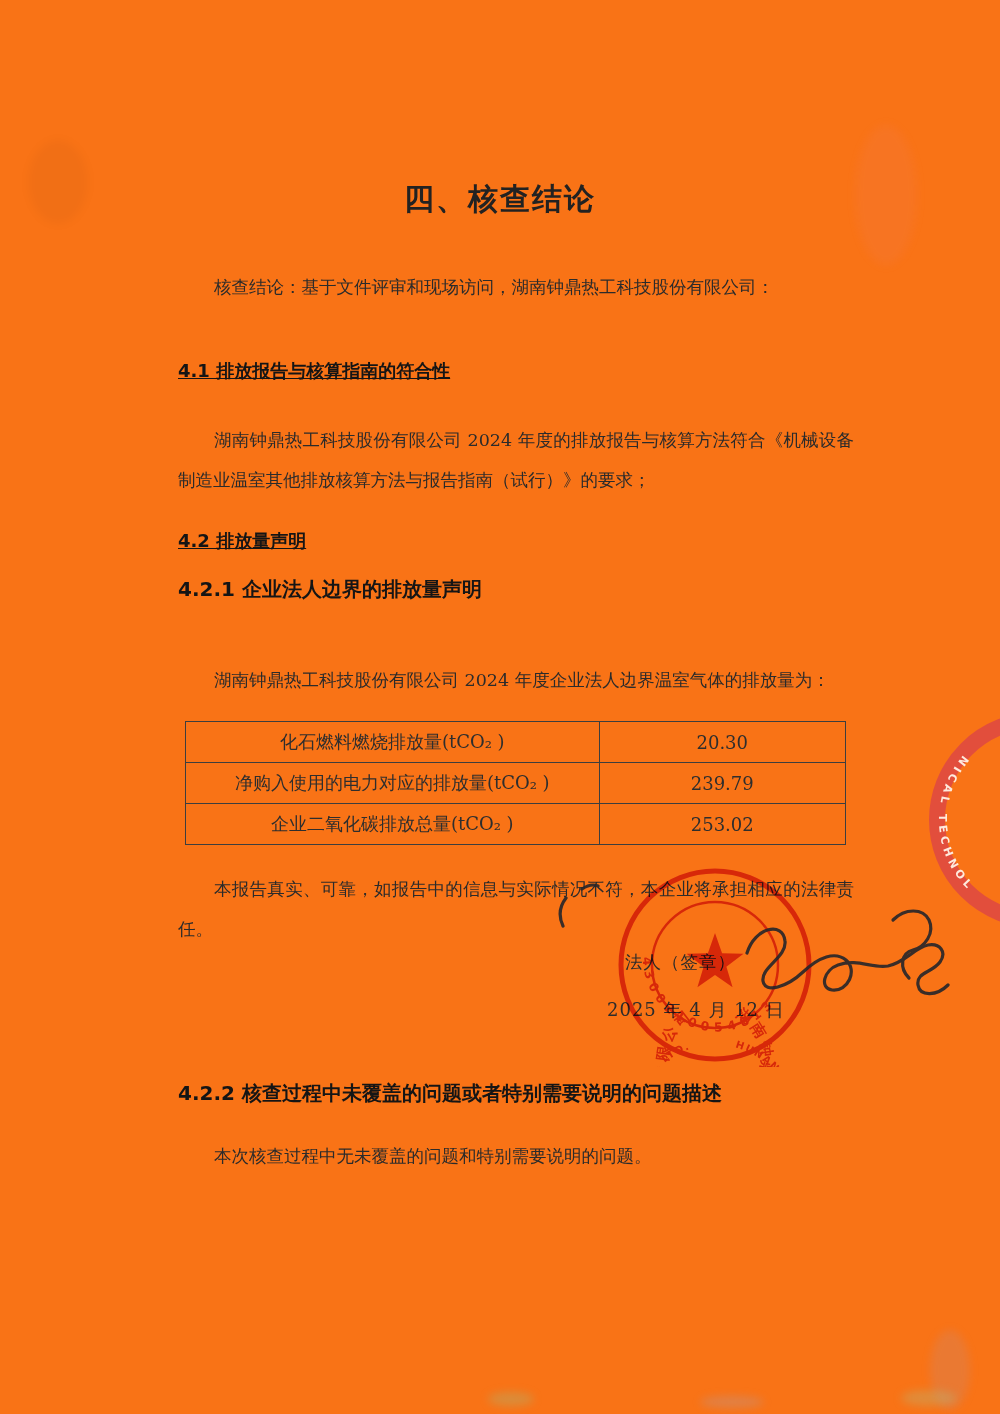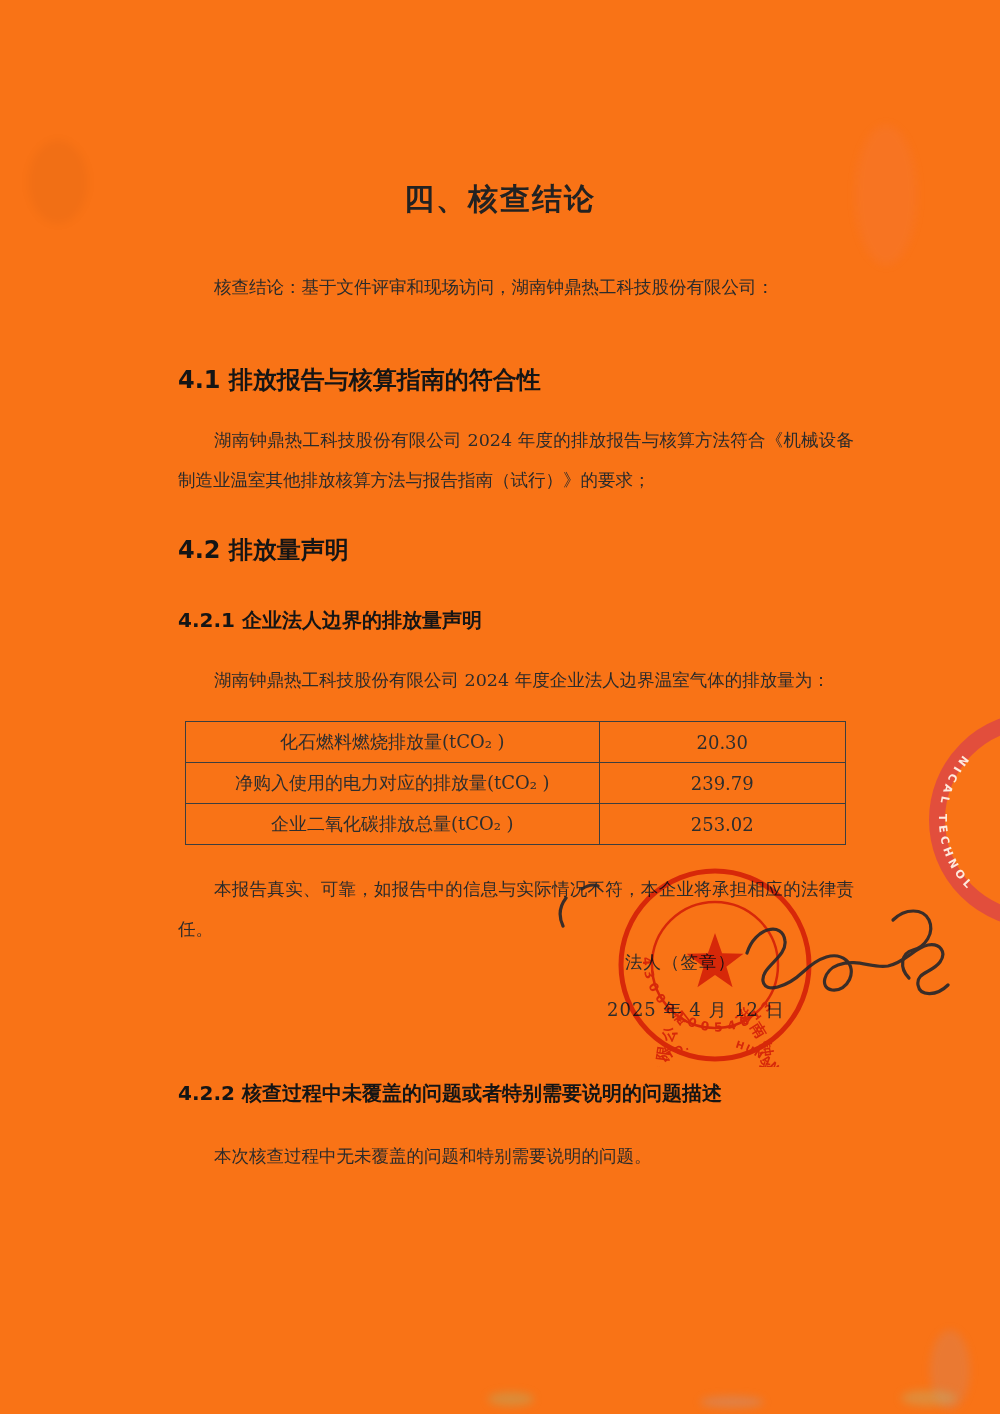--- a/index.html
+++ b/index.html
@@ -28,21 +28,21 @@
   .para{
     left:178px;width:676px;
     font-size:17.5px;line-height:40px;
     text-indent:36px;
     text-align:justify;
     color:var(--text);
   }
   .h-main{
     left:178px;
     font-family:"DejaVu Sans","Liberation Sans",sans-serif;
-    font-size:24px;font-weight:bold;color:#151515;
+    font-size:18px;font-weight:bold;color:#151515;text-decoration:underline;
   }
   .h-sub{
     left:178px;
     font-family:"DejaVu Sans","Liberation Sans",sans-serif;
     font-size:20px;font-weight:bold;color:#151515;
   }
   table.emissions{
     position:absolute;left:185px;top:721px;width:661px;
     border-collapse:collapse;
     table-layout:fixed;
@@ -109,21 +109,21 @@
 
   <div class="abs doc-title">四、核查结论</div>
 
   <p class="abs para" style="top:249px;">核查结论：基于文件评审和现场访问，湖南钟鼎热工科技股份有限公司：</p>
 
   <h2 class="abs h-main" style="top:344px;">4.1 排放报告与核算指南的符合性</h2>
   <p class="abs para" style="top:402px;">湖南钟鼎热工科技股份有限公司 2024 年度的排放报告与核算方法符合《机械设备制造业温室其他排放核算方法与报告指南（试行）》的要求；</p>
 
   <h2 class="abs h-main" style="top:514px;">4.2 排放量声明</h2>
 
-  <h3 class="abs h-sub" style="top:587px;">4.2.1 企业法人边界的排放量声明</h3>
+  <h3 class="abs h-sub" style="top:556px;">4.2.1 企业法人边界的排放量声明</h3>
   <p class="abs para" style="top:642px;">湖南钟鼎热工科技股份有限公司 2024 年度企业法人边界温室气体的排放量为：</p>
 
   <table class="emissions">
     <tbody>
       <tr>
         <td class="c-label">化石燃料燃烧排放量(tCO₂ )</td>
         <td class="c-value">20.30</td>
       </tr>
       <tr>
         <td class="c-label">净购入使用的电力对应的排放量(tCO₂ )</td>

